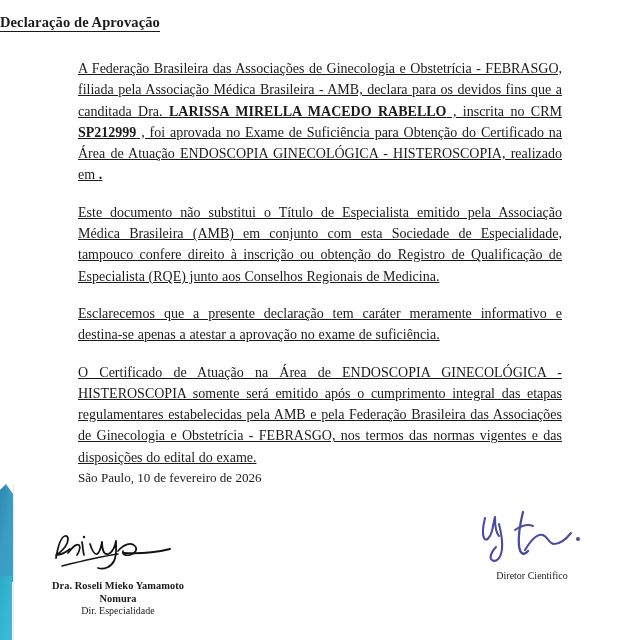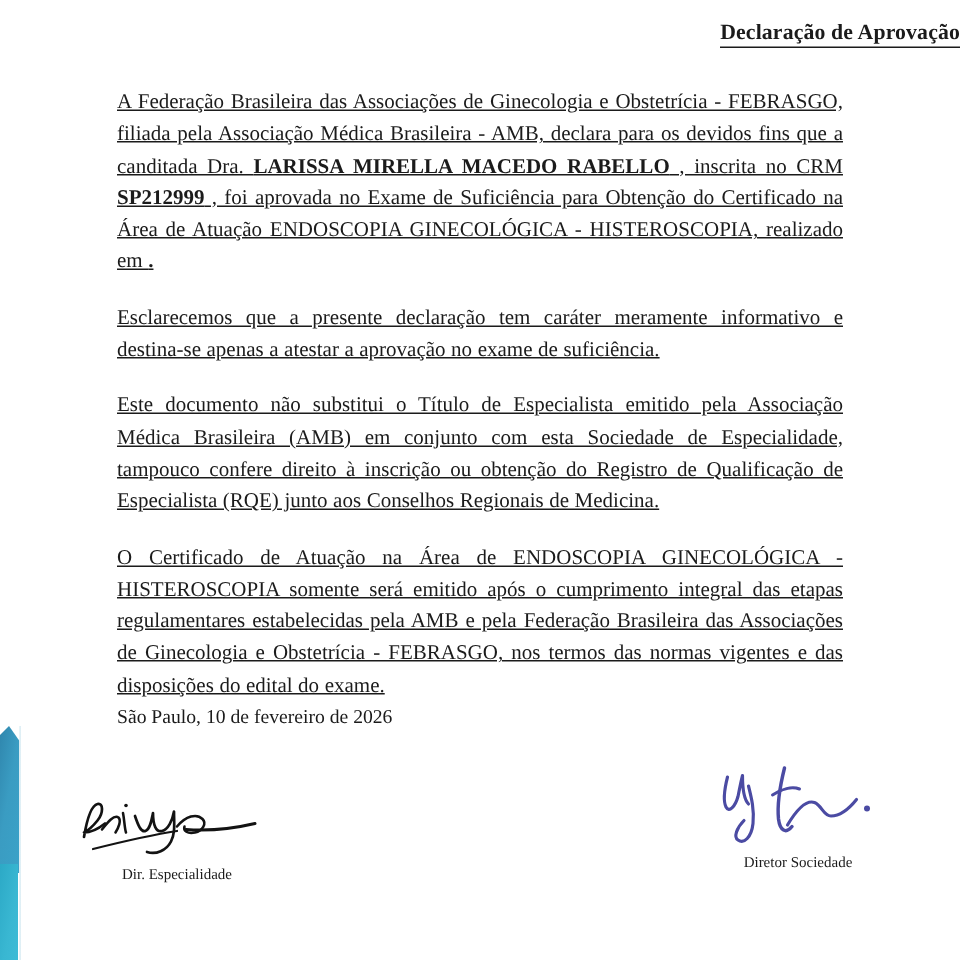--- a/index.html
+++ b/index.html
@@ -64,21 +64,21 @@
   
   .doc {
     position: absolute;
     left: 0;
     top: 0;
     width: 640px;
     padding: 0;
   }
 
   .doc-title {
-    text-align: right;
+    text-align: left;
     font-weight: bold;
     font-size: 14.5px;
     letter-spacing: .1px;
     margin: 14px 0 0 0;
     padding: 0;
   }
   .doc-title .u {
     border-bottom: 1.4px solid #1b1b1b;
     padding-bottom: 1px;
   }
@@ -170,22 +170,22 @@
   </div>
 
   <div class="doc">
 
     <h1 class="doc-title">
       <span class="u">Declaração de Aprovação</span>
     </h1>
 
     <div class="body-col">
       <p class="para"><span>A Federação Brasileira das Associações de Ginecologia e Obstetrícia - FEBRASGO, filiada pela Associação Médica Brasileira - AMB, declara para os devidos fins que a canditada Dra. </span><span class="b">LARISSA MIRELLA MACEDO RABELLO</span><span> , inscrita no CRM </span><span class="b">SP212999</span><span> , foi aprovada no Exame de Suficiência para Obtenção do Certificado na Área de Atuação ENDOSCOPIA GINECOLÓGICA - HISTEROSCOPIA, realizado em </span><span class="b">.</span></p>
+      <p class="para"><span>Este documento não substitui o Título de Especialista emitido pela Associação Médica Brasileira (AMB) em conjunto com esta Sociedade de Especialidade, tampouco confere direito à inscrição ou obtenção do Registro de Qualificação de Especialista (RQE) junto aos Conselhos Regionais de Medicina.</span></p>
       <p class="para"><span>Esclarecemos que a presente declaração tem caráter meramente informativo e destina-se apenas a atestar a aprovação no exame de suficiência.</span></p>
-      <p class="para"><span>Este documento não substitui o Título de Especialista emitido pela Associação Médica Brasileira (AMB) em conjunto com esta Sociedade de Especialidade, tampouco confere direito à inscrição ou obtenção do Registro de Qualificação de Especialista (RQE) junto aos Conselhos Regionais de Medicina.</span></p>
       <p class="para"><span>O Certificado de Atuação na Área de ENDOSCOPIA GINECOLÓGICA - HISTEROSCOPIA somente será emitido após o cumprimento integral das etapas regulamentares estabelecidas pela AMB e pela Federação Brasileira das Associações de Ginecologia e Obstetrícia - FEBRASGO, nos termos das normas vigentes e das disposições do edital do exame.</span></p>
     </div>
 
     <div class="date-line">São Paulo, 10 de fevereiro de 2026</div>
 
     <div class="sig-row">
 
 
       <div class="sig-block b2">
         <div class="sig-ink">
@@ -196,33 +196,37 @@
             <path d="M44 18 C45 23, 45 28, 46 31" stroke="#131313" stroke-width="1.7" stroke-linecap="round"></path>
             <circle cx="46" cy="13" r="1.2" fill="#131313"></circle>
             <path d="M52 20 C54 26, 56 31, 59 30 C62 29, 63 23, 64 18
                      C64 26, 66 31, 70 30 C74 29, 77 23, 78 17
                      C78 25, 79 31, 76 37 C73 43, 66 46, 60 44" stroke="#131313" stroke-width="1.8" stroke-linecap="round" stroke-linejoin="round"></path>
             <path d="M80 27 C86 20, 93 18, 97 22 C100 25, 97 30, 92 31 C87 32, 84 30, 85 27" stroke="#131313" stroke-width="1.7" stroke-linecap="round"></path>
             <path d="M86 29 C100 30, 115 29, 132 25" stroke="#131313" stroke-width="2" stroke-linecap="round"></path>
             <path d="M24 42 C40 38, 60 33, 80 30" stroke="#131313" stroke-width="1.5" stroke-linecap="round"></path>
           </svg>
         </div>
+        <div class="sig-name">
+          <span>Dra. Roseli Mieko Yamamoto</span><br>
+          <span>Nomura</span>
+        </div>
         <div class="sig-role">Dir. Especialidade</div>
       </div>
 
       <div class="sig-block b3">
         <div class="sig-ink">
           <svg width="150" height="70" viewBox="0 0 150 70" fill="none" aria-hidden="true">
             <path d="M28 18 C26 26, 25 34, 27 38 C29 42, 33 38, 35 31 C36 26, 37 21, 38 17
                      C38 26, 39 33, 42 36" stroke="#4b4ba3" stroke-width="2.1" stroke-linecap="round" stroke-linejoin="round"></path>
             <path d="M42 24 C44 32, 46 40, 45 49 C44 58, 39 63, 35 60 C32 58, 34 52, 39 47" stroke="#4b4ba3" stroke-width="2.1" stroke-linecap="round" stroke-linejoin="round"></path>
             <path d="M66 12 C63 24, 61 36, 62 46 C63 54, 67 56, 71 51" stroke="#4b4ba3" stroke-width="2.3" stroke-linecap="round" stroke-linejoin="round"></path>
             <path d="M58 30 C64 26, 71 24, 76 26" stroke="#4b4ba3" stroke-width="2" stroke-linecap="round"></path>
             <path d="M68 50 C74 40, 80 33, 86 35 C91 37, 92 44, 97 44 C104 44, 110 38, 114 33" stroke="#4b4ba3" stroke-width="2.1" stroke-linecap="round" stroke-linejoin="round"></path>
             <circle cx="121" cy="39" r="2" fill="#4b4ba3"></circle>
           </svg>
         </div>
-        <div class="sig-role">Diretor Sociedade</div>
+        <div class="sig-role">Diretor Cientifico</div>
       </div>
 
     </div>
   </div>
 </div>
 
 </body></html>

